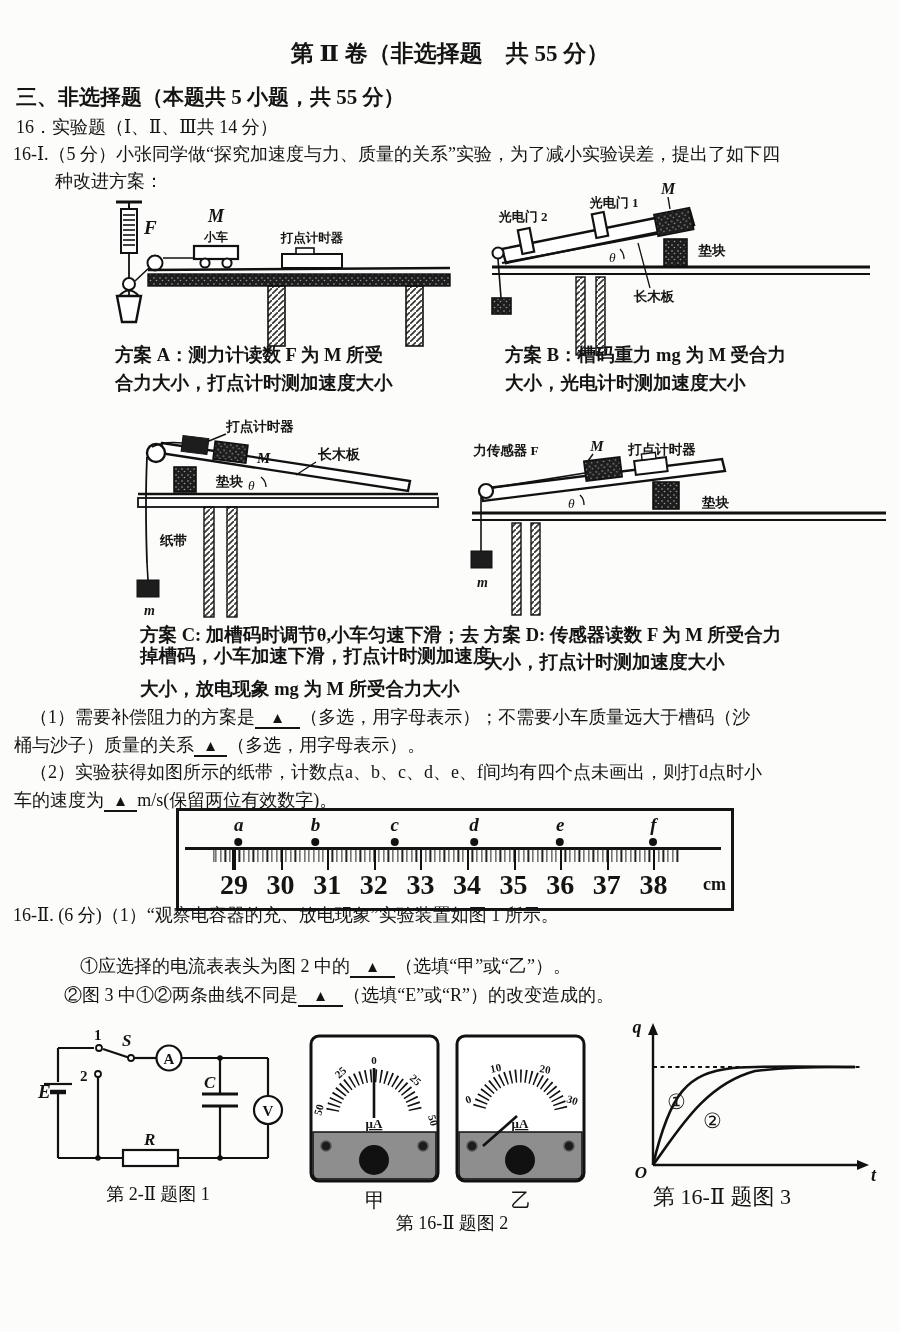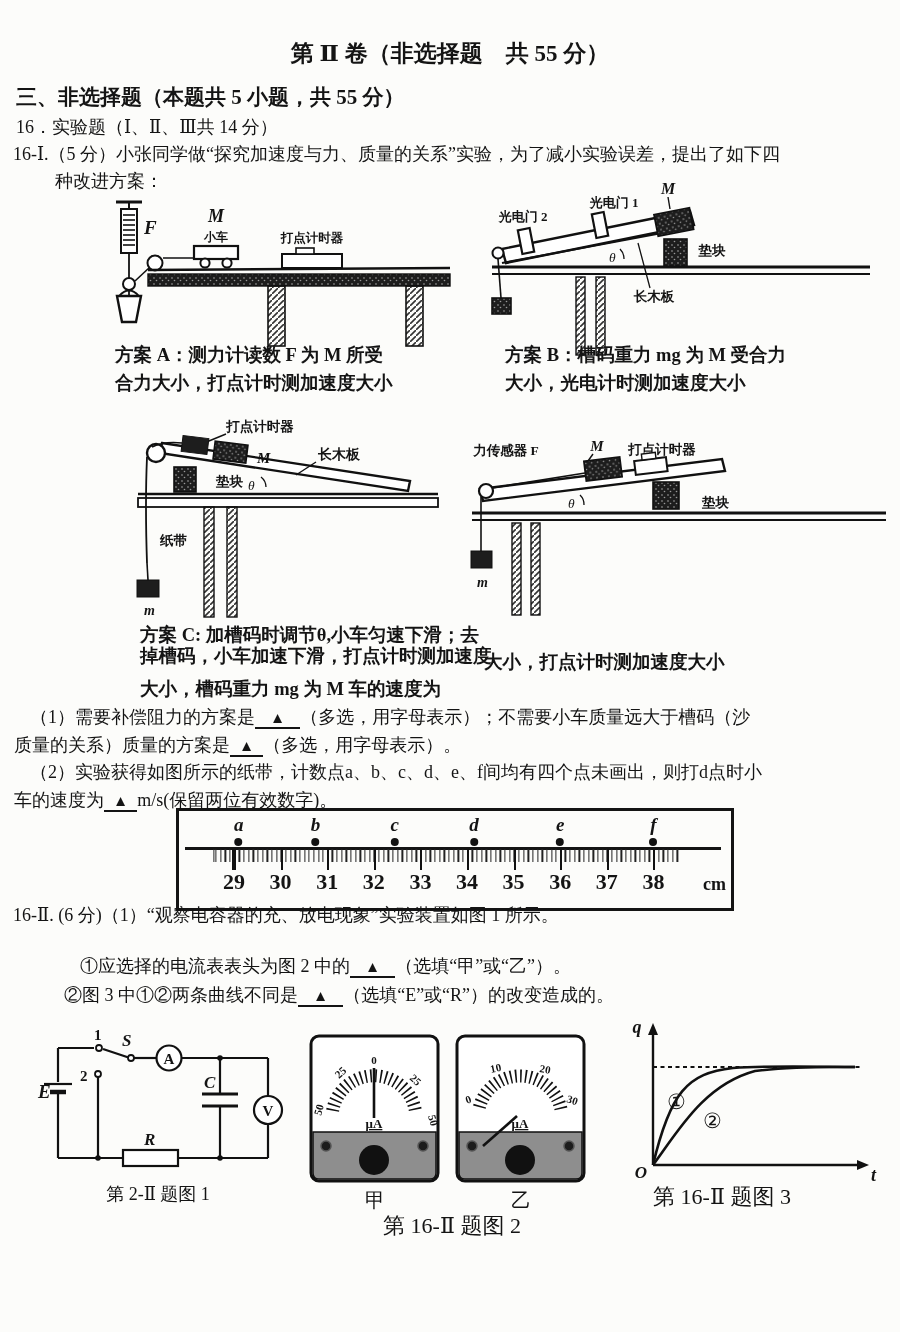--- a/index.html
+++ b/index.html
@@ -13,21 +13,21 @@
   svg{position:absolute;overflow:visible;}
   svg text{font-family:"Liberation Serif","DejaVu Serif",serif;fill:#141414;}
   .tapebox{position:absolute;left:176px;top:808px;width:552px;height:97px;border:3px solid #141414;background:#fcfcfa;}
   .tapeline{position:absolute;left:6px;top:36px;width:536px;border-top:3px solid #141414;}
   .mmticks{position:absolute;left:34px;top:38px;width:468px;height:13px;
            background:repeating-linear-gradient(90deg,#222 0 1.3px,transparent 1.3px 4.66px);
            background-position:2.4px 0;}
   .cmticks{position:absolute;left:34px;top:38px;width:468px;height:21px;
            background:repeating-linear-gradient(90deg,#111 0 1.9px,transparent 1.9px 46.6px);
            background-position:21px 0;}
-  .rnum{position:absolute;top:58px;transform:translateX(-50%);font-size:22px;font-weight:bold;}
+  .rnum{position:absolute;top:58px;transform:translateX(-50%);font-size:28px;font-weight:bold;}
   .runit{position:absolute;left:524px;top:63px;font-size:18px;font-weight:bold;}
   .tpt{position:absolute;top:3px;transform:translateX(-50%);text-align:center;font-size:19px;font-weight:bold;font-style:italic;}
   .tpt .dot{display:block;margin:2px auto 0;width:8px;height:8px;border-radius:50%;background:#111;}
   .cap{font-weight:bold;font-size:18.5px;}
   .body20{font-size:18px;}
 </style>
 </head>
 <body>
 
 <div class="page">
@@ -193,25 +193,26 @@
 
     <circle cx="24" cy="64" r="7" fill="#fff" stroke="#111" stroke-width="2.2"></circle>
     <line x1="123" y1="46" x2="30" y2="61" stroke="#111" stroke-width="1.6"></line>
     <line x1="19" y1="70" x2="19" y2="124" stroke="#111" stroke-width="1.6"></line>
     <rect x="9" y="124" width="21" height="17" fill="#1d1d1d" stroke="#111"></rect>
     <text x="15" y="160" font-size="14" font-style="italic" font-weight="bold">m</text>
   </svg>
 
   <div class="t cap" style="left:140px;top:624px;">方案 C: 加槽码时调节θ,小车匀速下滑；去</div>
   <div class="t cap" style="left:140px;top:645px;">掉槽码，小车加速下滑，打点计时测加速度</div>
-  <div class="t cap" style="left:140px;top:678px;">大小，槽码重力 mg 为 M 车的速度为</div>
+  <div class="t cap" style="left:140px;top:678px;">大小，放电现象 mg 为 M 所受合力大小</div>
+  <div class="t cap" style="left:484px;top:624px;">方案 D: 传感器读数 F 为 M 所受合力</div>
   <div class="t cap" style="left:484px;top:651px;">大小，打点计时测加速度大小</div>
 
   <div class="t body20" style="left:30px;top:706px;"><span>（1）需要补偿阻力的方案是</span><span class="blank">▲</span><span>（多选，用字母表示）；不需要小车质量远大于槽码（沙</span></div>
-  <div class="t body20" style="left:14px;top:734px;"><span>质量的关系）质量的方案是</span><span class="blank sm">▲</span><span>（多选，用字母表示）。</span></div>
+  <div class="t body20" style="left:14px;top:734px;"><span>桶与沙子）质量的关系</span><span class="blank sm">▲</span><span>（多选，用字母表示）。</span></div>
 
   <div class="t body20" style="left:30px;top:761px;">（2）实验获得如图所示的纸带，计数点a、b、c、d、e、f间均有四个点未画出，则打d点时小</div>
   <div class="t body20" style="left:14px;top:789px;"><span>车的速度为</span><span class="blank sm">▲</span><span>m/s(保留两位有效数字)。</span></div>
 
   <div class="tapebox">
     <div class="tapeline"></div>
     <div class="mmticks"></div>
     <div class="cmticks"></div>
     <div class="tpt" style="left:59.7px;"><span>a</span><span class="dot"></span></div>
     <div class="tpt" style="left:136.6px;"><span>b</span><span class="dot"></span></div>
@@ -300,21 +301,21 @@
     <path d="M24.4,73.1 A42,42 0 0 1 106,75" fill="none" stroke="#111" stroke-width="13" stroke-dasharray="1.6 3.4"></path>
     <line x1="62" y1="82" x2="28" y2="112" stroke="#111" stroke-width="2.6"></line>
     <text x="12" y="70" font-size="11" font-weight="bold" transform="rotate(-20 12 70)">0</text>
     <text x="36" y="39" font-size="11" font-weight="bold" transform="rotate(-12 36 39)">10</text>
     <text x="84" y="38" font-size="11" font-weight="bold" transform="rotate(10 84 38)">20</text>
     <text x="111" y="68" font-size="11" font-weight="bold" transform="rotate(18 111 68)">30</text>
     <text x="65" y="94" font-size="13" font-weight="bold" text-anchor="middle" style="text-decoration:underline">μA</text>
   </svg>
   <div class="t ctr" style="left:375px;top:1188px;font-size:20px;">甲</div>
   <div class="t ctr" style="left:521px;top:1188px;font-size:20px;">乙</div>
-  <div class="t ctr" style="left:452px;top:1212px;font-size:22px;">第 16-Ⅱ 题图 2</div>
+  <div class="t ctr" style="left:452px;top:1212px;font-size:18px;">第 16-Ⅱ 题图 2</div>
 
   <svg style="left:615px;top:1015px;" width="270" height="168" viewBox="0 0 270 168">
     <line x1="38" y1="150" x2="38" y2="16" stroke="#111" stroke-width="2.4"></line>
     <polygon points="38,8 33,20 43,20" fill="#111"></polygon>
     <line x1="38" y1="150" x2="246" y2="150" stroke="#111" stroke-width="2.4"></line>
     <polygon points="254,150 242,145 242,155" fill="#111"></polygon>
     <line x1="38" y1="52" x2="246" y2="52" stroke="#111" stroke-width="2" stroke-dasharray="4 3.5"></line>
     <path d="M38,150 C 55,78 72,58 118,53 C 160,50 210,52 240,52" fill="none" stroke="#111" stroke-width="2.6"></path>
     <path d="M38,150 C 62,118 88,70 140,56 C 180,51 215,52 240,52" fill="none" stroke="#111" stroke-width="2.6"></path>
     <text x="22" y="18" font-size="18" font-style="italic" font-weight="bold" text-anchor="middle">q</text>

